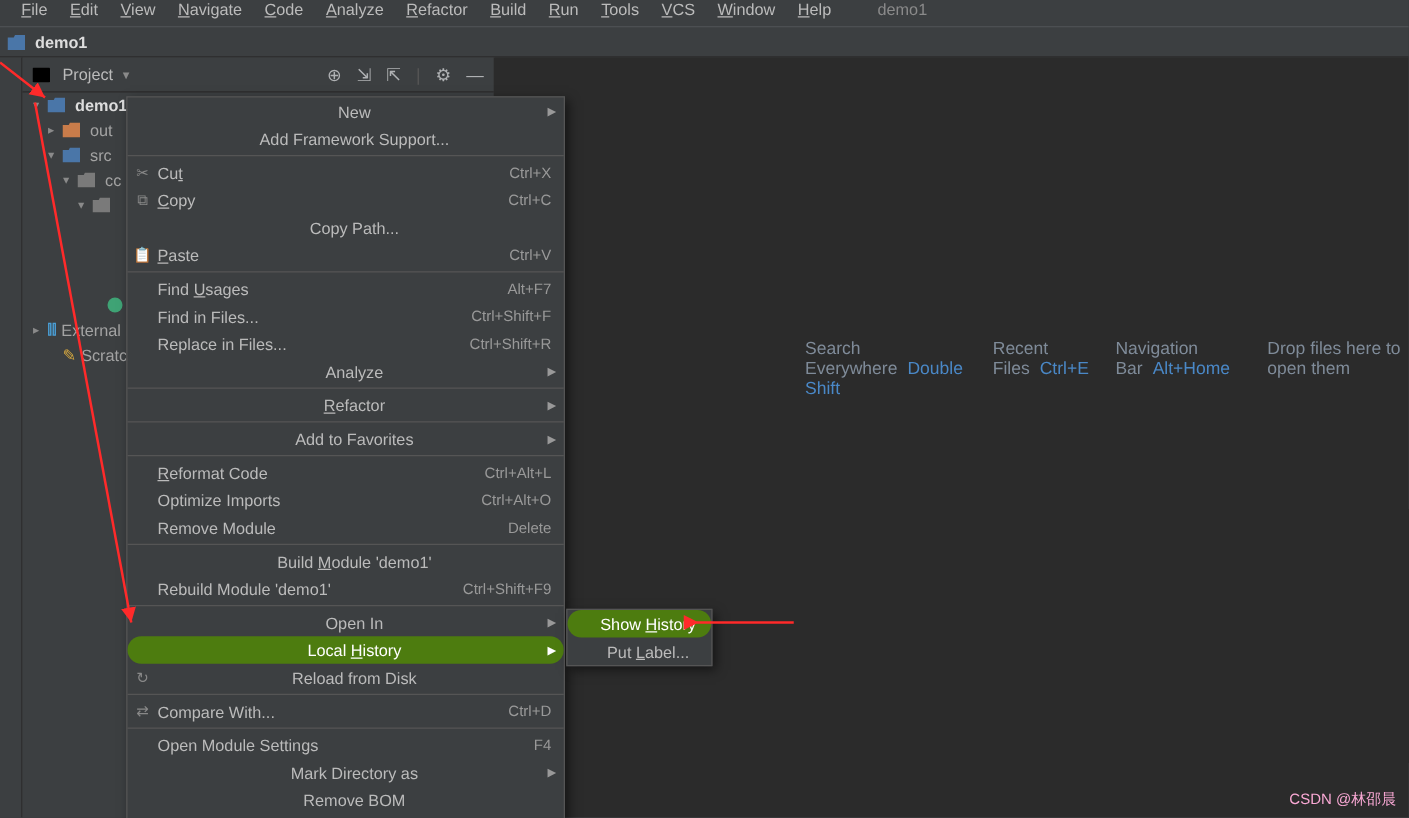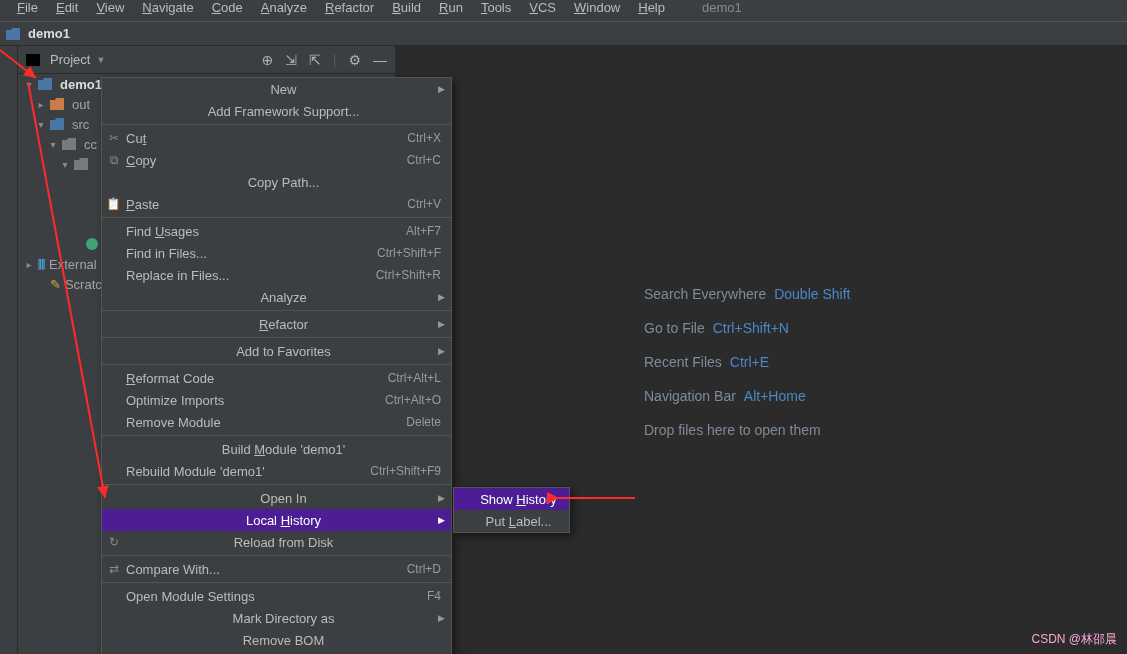--- a/index.html
+++ b/index.html
@@ -26,29 +26,29 @@
 .indent-2 { padding-left: 30px; }
 .indent-3 { padding-left: 42px; }
 .indent-4 { padding-left: 54px; }
 .folder-orange svg path.body { fill: #c97c4a; }
 .folder-blue svg path.body { fill: #4a76a8; }
 .folder-grey svg path.body { fill: #7a7a7a; }
 .green-dot { width: 12px; height: 12px; border-radius: 50%; background: #3fa375; display: inline-block; }
 .lib-icon { color: #4a9fd6; font-weight: bold; font-size: 11px; }
 .scratch-icon { color: #d4a63f; font-size: 13px; }
 .editor-area { flex: 1; background: #2b2b2b; position: relative; }
-.hints { position: absolute; left: 248px; top: 240px; display: flex; flex-direction: column; gap: 18px; }
+.hints { position: absolute; left: 248px; top: 224px; display: flex; flex-direction: row; gap: 18px; }
 .hint { color: #7f8b99; font-size: 14px; }
 .hint .key { color: #4a88c7; margin-left: 8px; }
 .context-menu { position: absolute; width: 351px; background: #3c3f41; border: 1px solid #555; box-shadow: 3px 3px 8px rgba(0,0,0,0.5); z-index: 100; }
 .menu-row { height: 22px; display: flex; align-items: center; padding: 0 10px 0 24px; position: relative; color: #bbbbbb; cursor: pointer; justify-content: center; }
 .menu-row .micon { position: absolute; left: 4px; width: 16px; text-align: center; color: #888; font-size: 12px; }
 .menu-row .shortcut { margin-left: auto; color: #999; font-size: 12px; }
 .menu-row .sub-arrow { position: absolute; right: 6px; font-size: 9px; color: #999; }
-.menu-row.highlight { background: #4c1d95; color: #fff; }
+.menu-row.highlight { background: #4d7c0f; color: #fff; border-radius: 11px; }
 .menu-row.highlight .shortcut, .menu-row.highlight .sub-arrow { color: #fff; }
 .menu-sep { height: 1px; background: #555; margin: 2px 0; }
 .submenu { position: absolute; width: 117px; background: #3c3f41; border: 1px solid #555; box-shadow: 3px 3px 8px rgba(0,0,0,0.5); z-index: 101; }
 .u { text-decoration: underline; }
 .watermark { position: absolute; right: 10px; bottom: 6px; color: #f9a8d4; font-size: 12px; z-index: 200; }
 .red-arrow { position: absolute; z-index: 150; pointer-events: none; }
 .red-arrow svg { overflow: visible; }
 </style>
 </head>
 <body>
@@ -159,21 +159,20 @@
       <div class="tree-row indent-1">
           <span class="arrow"></span>
           <span class="scratch-icon">✎</span>
           <span class="tree-label">Scratches and Consoles</span>
         </div>
     </div>
   </div>
   <div class="editor-area">
     <div class="hints" id="hints">
         <div class="hint"><span>Search Everywhere</span><span class="key">Double Shift</span></div>
-        <div class="hint"><span>Go to File</span><span class="key">Ctrl+Shift+N</span></div>
         <div class="hint"><span>Recent Files</span><span class="key">Ctrl+E</span></div>
         <div class="hint"><span>Navigation Bar</span><span class="key">Alt+Home</span></div>
         <div class="hint"><span>Drop files here to open them</span></div>
       </div>
   </div>
 </div>
 
 <div class="context-menu" id="ctx" style="left:101px; top:77px;">
     <div class="menu-row">
       <span>New</span>

